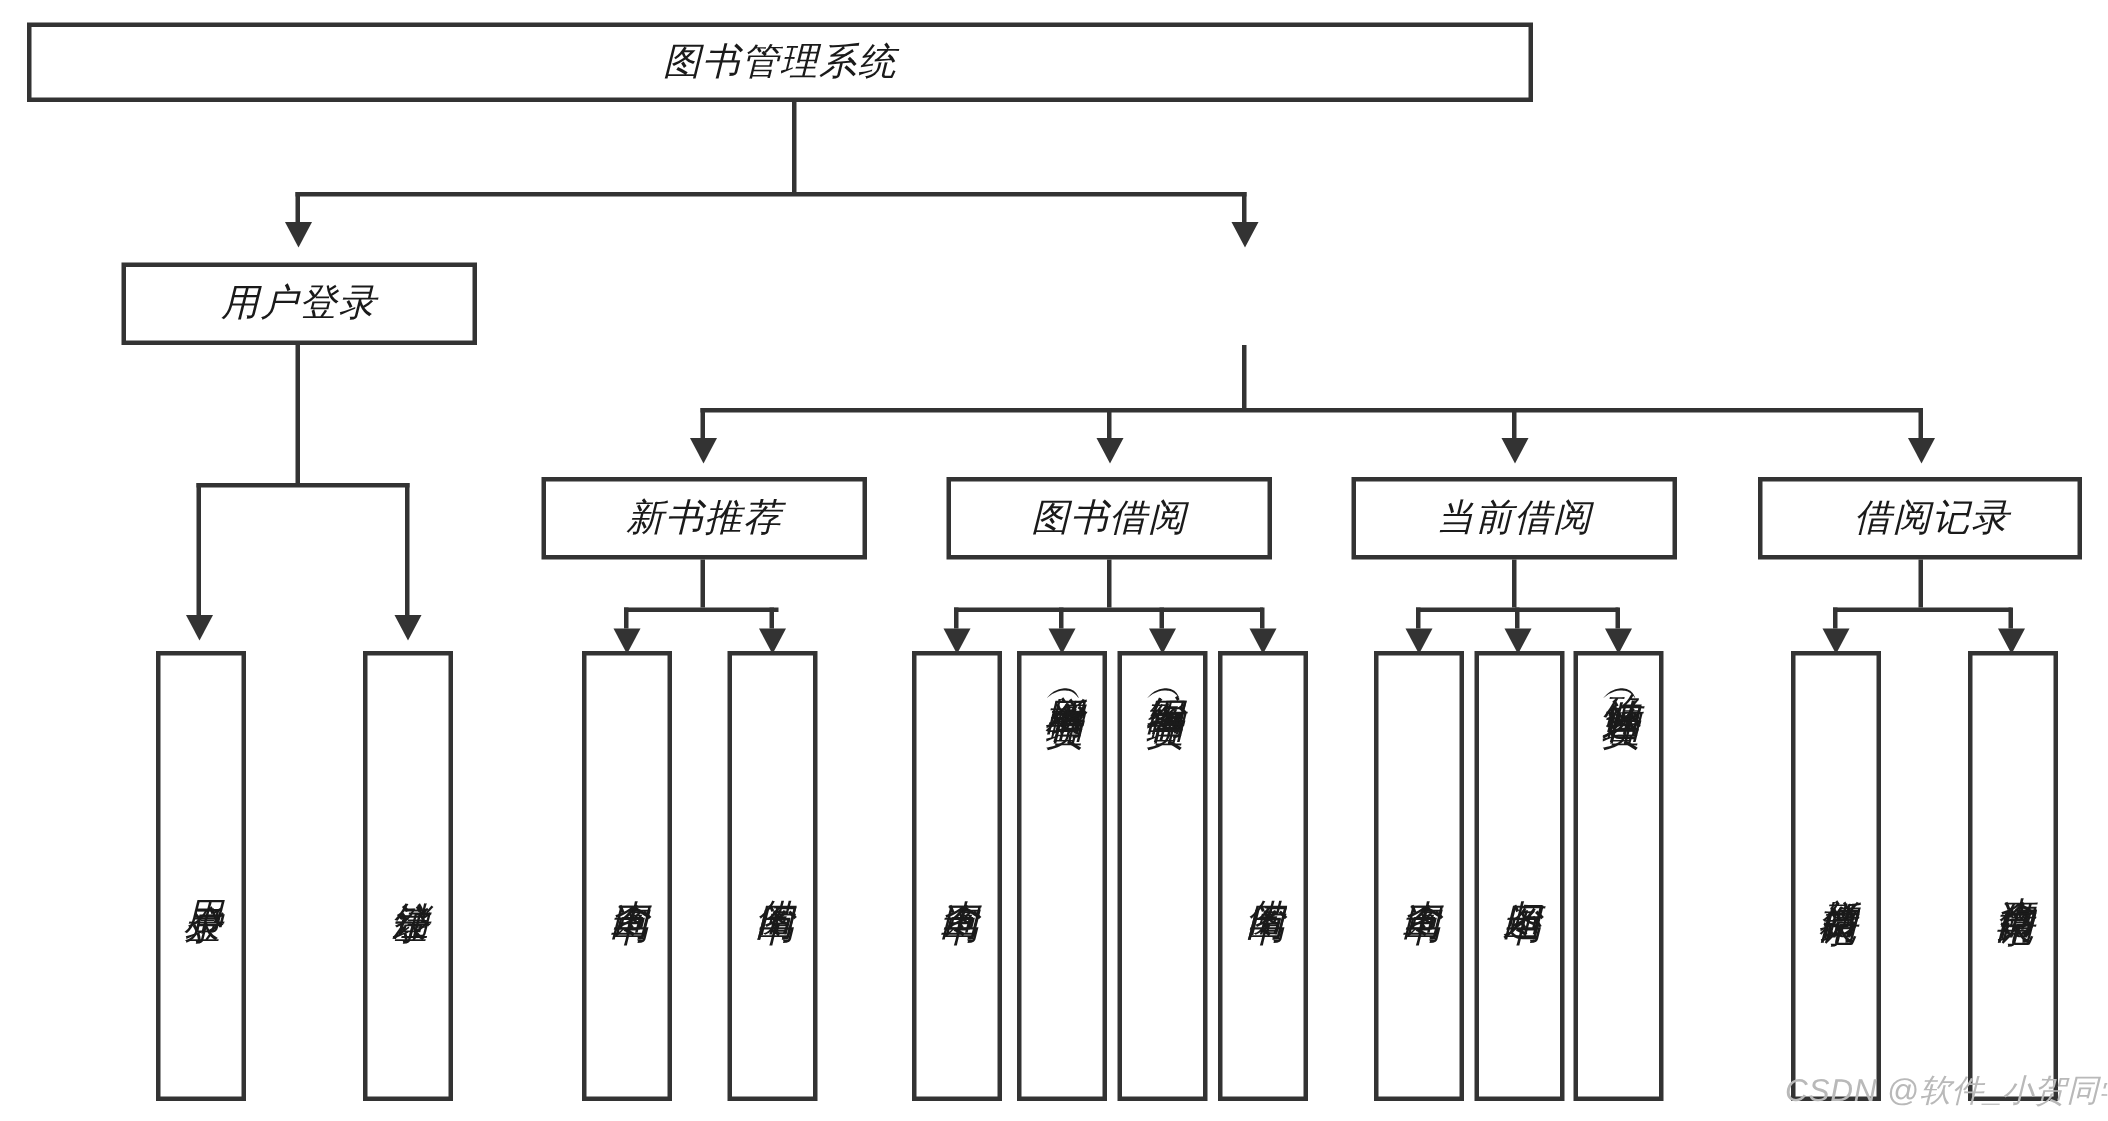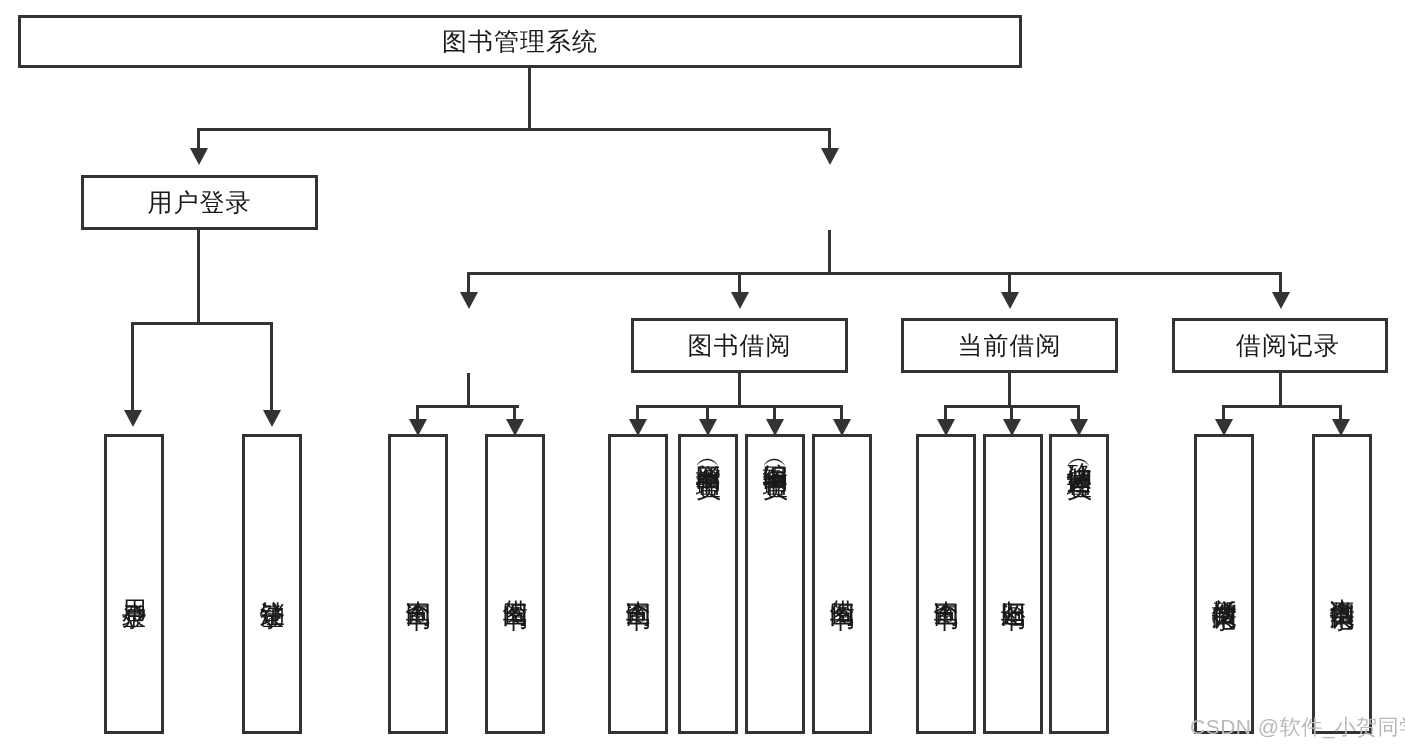--- a/index.html
+++ b/index.html
@@ -9,20 +9,21 @@
   }
   body {
     font-family: "Liberation Sans", "DejaVu Sans", sans-serif;
   }
   #canvas {
     position: relative;
     width: 1405px;
     height: 747px;
     background: #ffffff;
     overflow: hidden;
+    font-style: italic;
   }
 
   
   .node {
     position: absolute;
     box-sizing: border-box;
     border: 3px solid #333333;
     background: #ffffff;
     display: flex;
     align-items: center;
@@ -115,20 +116,23 @@
   <div class="seg hseg" style="left:467px; top:272px; width:815px; height:3px;"></div>
   <div class="seg vseg" style="left:467px; top:272px; width:3px; height:20px;"></div>
   <div class="arrow" style="left:460px; top:292px;"></div>
   <div class="seg vseg" style="left:738px; top:272px; width:3px; height:20px;"></div>
   <div class="arrow" style="left:731px; top:292px;"></div>
   <div class="seg vseg" style="left:1008px; top:272px; width:3px; height:20px;"></div>
   <div class="arrow" style="left:1001px; top:292px;"></div>
   <div class="seg vseg" style="left:1279px; top:272px; width:3px; height:20px;"></div>
   <div class="arrow" style="left:1272px; top:292px;"></div>
 
+  <div class="node h" style="left:361px; top:318px; width:217px; height:55px;">
+    <span class="node-label-h">新书推荐</span>
+  </div>
   <div class="node h" style="left:901px; top:318px; width:217px; height:55px;">
     <span class="node-label-h">当前借阅</span>
   </div>
   <div class="node h" style="left:631px; top:318px; width:217px; height:55px;">
     <span class="node-label-h">图书借阅</span>
   </div>
   <div class="node h" style="left:1172px; top:318px; width:216px; height:55px;padding-left:16px;">
     <span class="node-label-h">借阅记录</span>
   </div>
 

